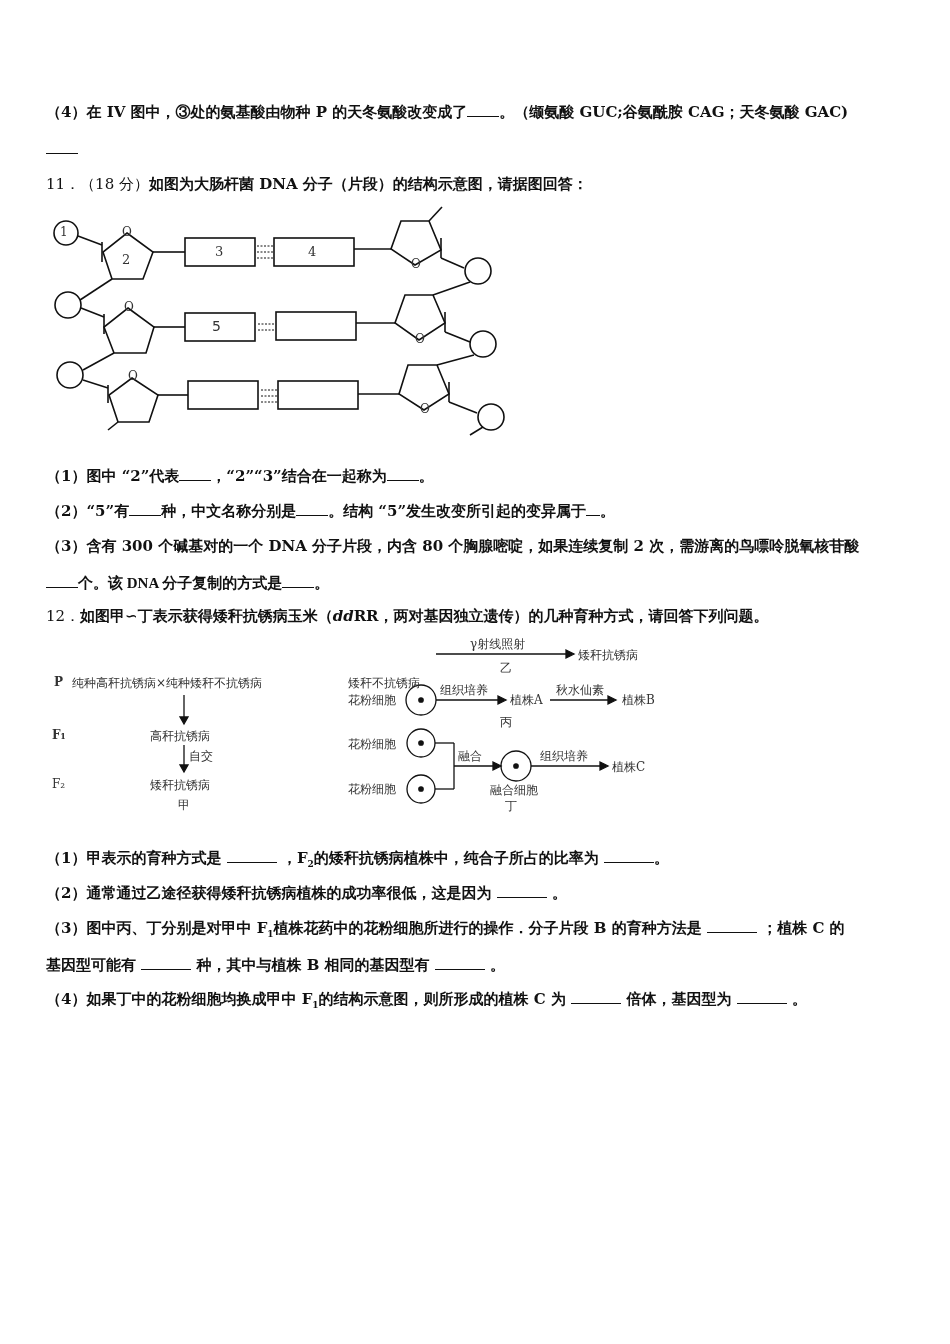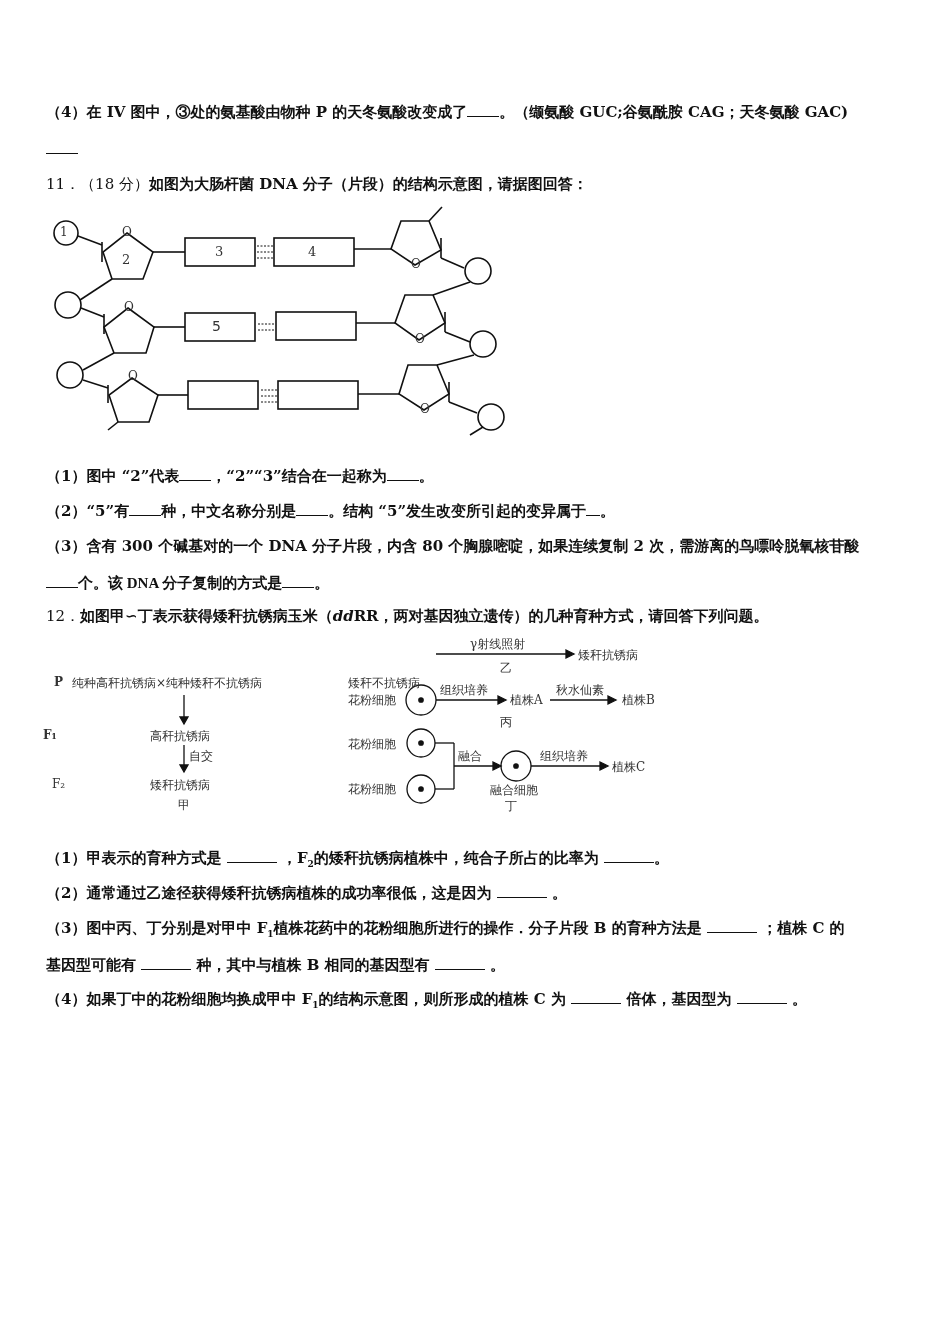--- a/index.html
+++ b/index.html
@@ -126,21 +126,21 @@
 
 <div class="fig" style="left:40px; top:635px; width:290px; height:180px; font-size:12px; color:#444;">
   <span class="dlabel" style="left:14px; top:40px; font-weight:bold;">P</span>
   <span class="dlabel" style="left:32px; top:40px;">纯种高秆抗锈病×纯种矮秆不抗锈病</span>
   <svg style="position:absolute; left:0; top:0;" width="290" height="180" fill="none" stroke="#111" stroke-width="1.3">
     <line x1="144" y1="60" x2="144" y2="84"></line>
       <polygon points="140,82 148,82 144,89" fill="#111"></polygon>
     <line x1="144" y1="110" x2="144" y2="132"></line>
       <polygon points="140,130 148,130 144,137" fill="#111"></polygon>
   </svg>
-  <span class="dlabel" style="left:3px; top:93px; font-weight:bold;">F₁</span>
+  <span class="dlabel" style="left:12px; top:93px; font-weight:bold;">F₁</span>
   <span class="dlabel" style="left:110px; top:93px;">高秆抗锈病</span>
   <span class="dlabel" style="left:149px; top:113px;">自交</span>
   <span class="dlabel" style="left:12px; top:142px; font-weight:normal;">F₂</span>
   <span class="dlabel" style="left:110px; top:142px;">矮秆抗锈病</span>
   <span class="dlabel" style="left:138px; top:162px;">甲</span>
 </div>
 
 <div class="fig" style="left:340px; top:630px; width:340px; height:190px;">
   <svg style="position:absolute; left:0; top:0;" width="340" height="190" fill="none" stroke="#111" stroke-width="1.3">
 

